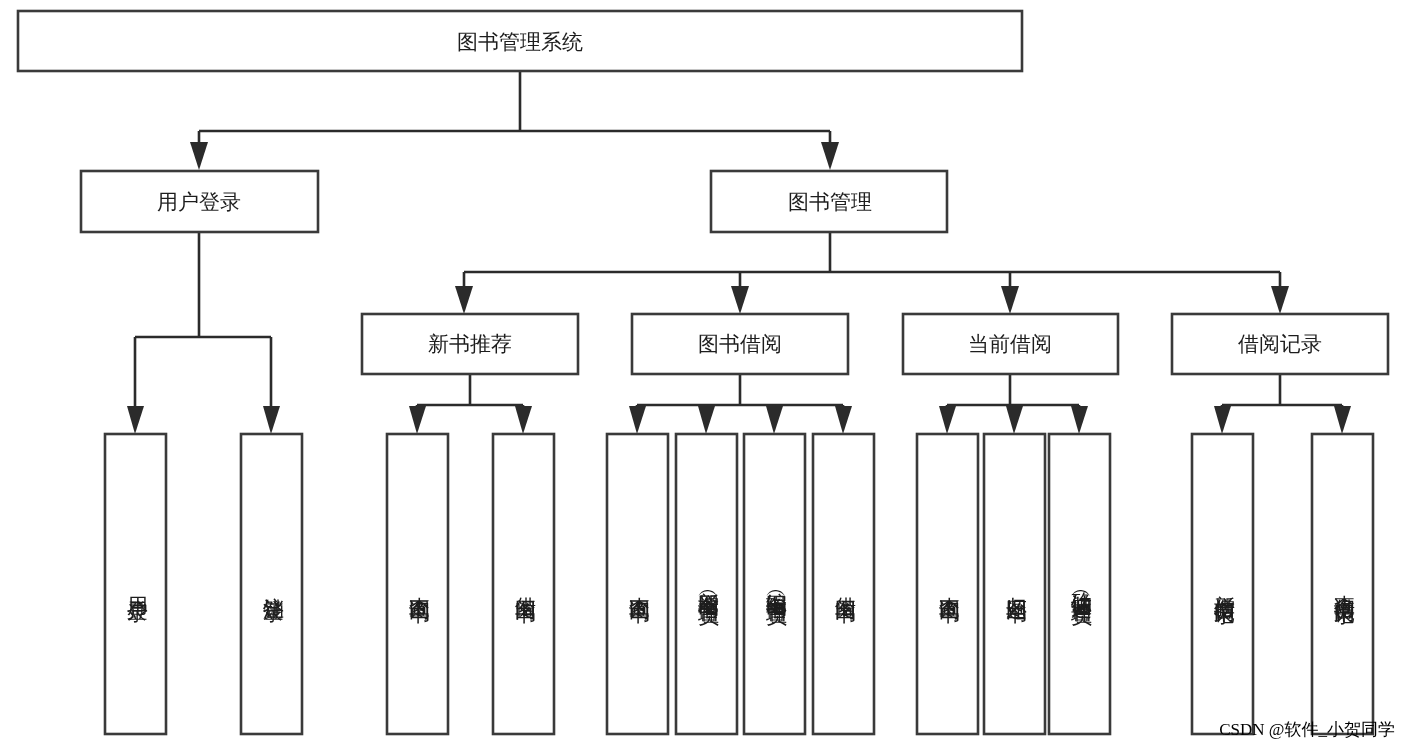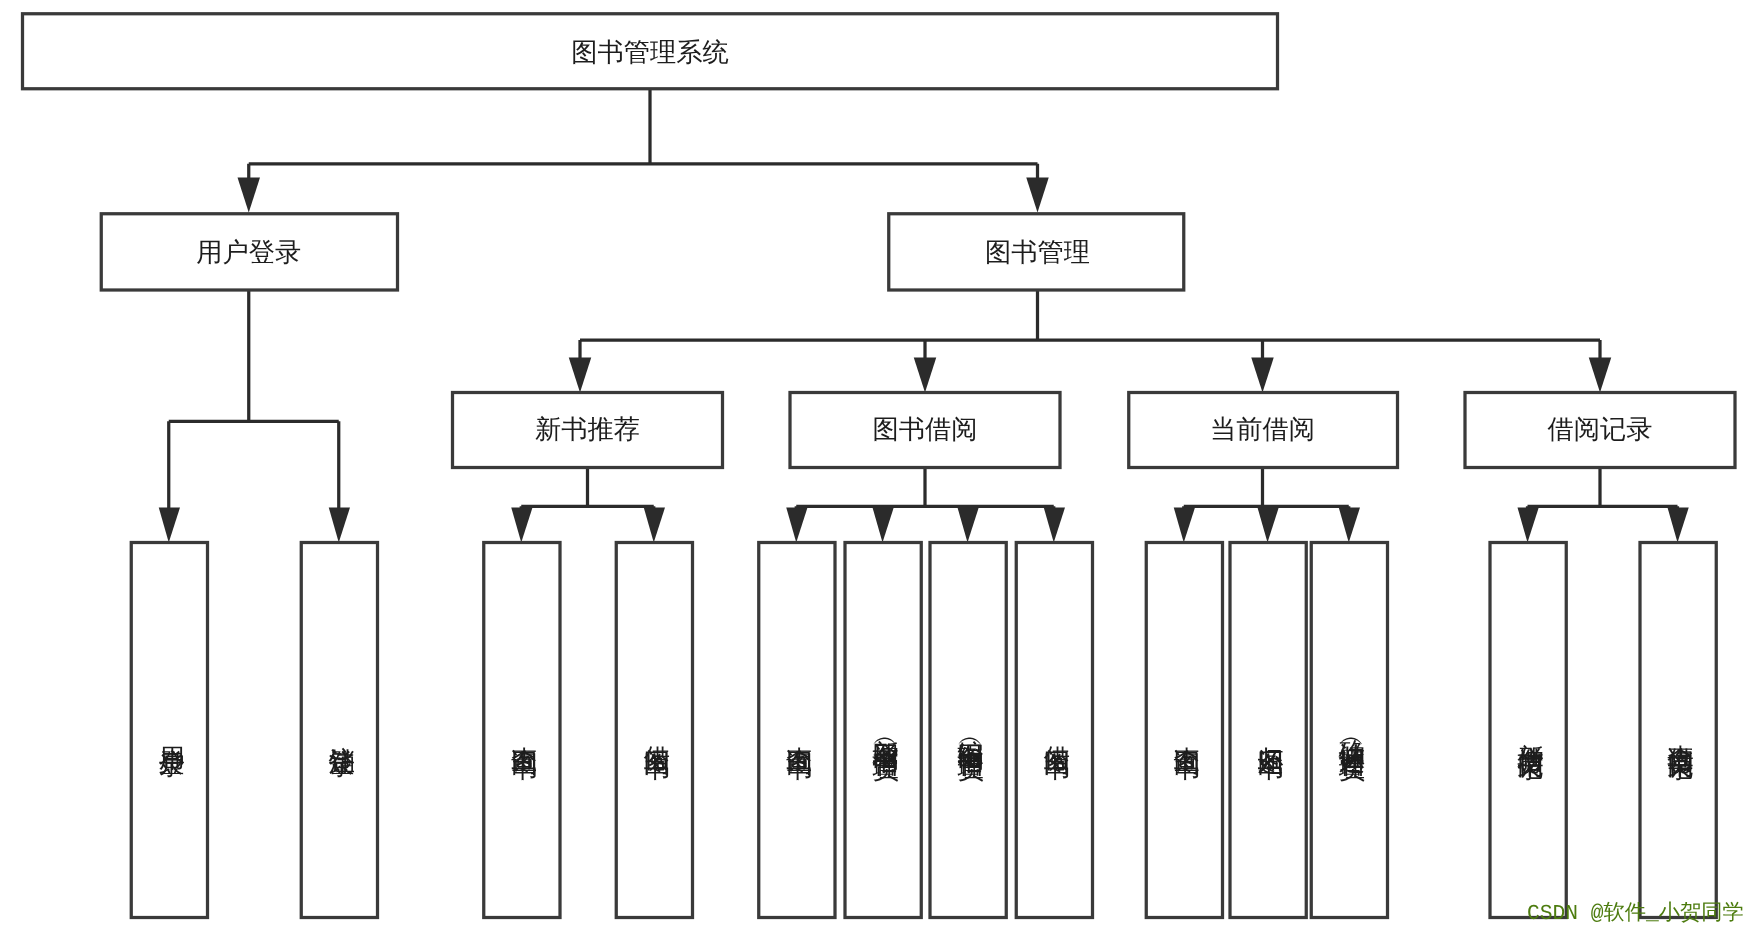--- a/index.html
+++ b/index.html
@@ -54,23 +54,23 @@
     writing-mode: vertical-rl;
     text-orientation: upright;
     letter-spacing: 2px;
     dominant-baseline: middle;
     text-anchor: middle;
   }
   .watermark-text {
     position: absolute;
     right: 10px;
     bottom: 6px;
-    font-family: Liberation Mono, monospace;
+    font-family: Liberation Serif, serif;
     font-size: 17px;
-    color: #4d7c0f;
+    color: #000000;
     white-space: nowrap;
     user-select: none;
     text-align: right;
   }
 </style>
 </head>
 <body>
 
 <div id="diagram-root">
 

